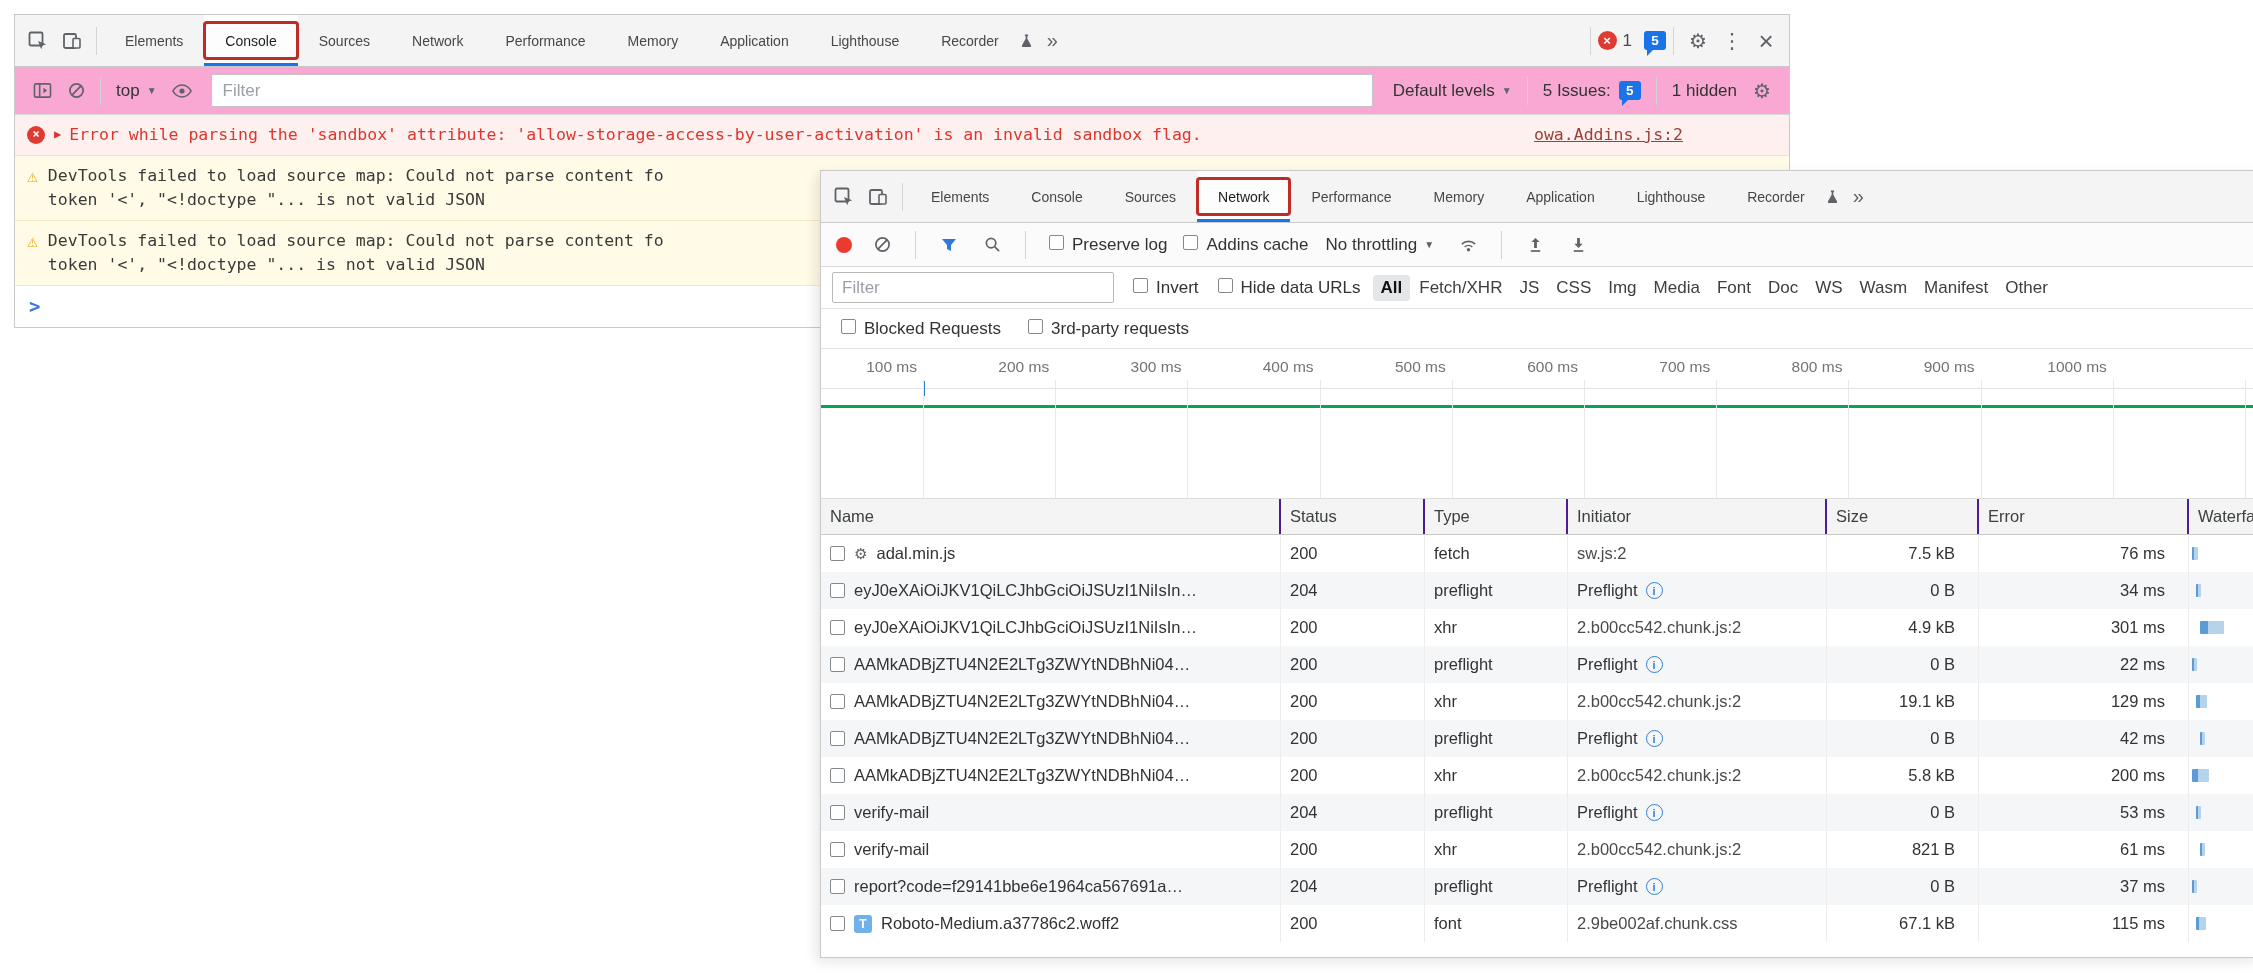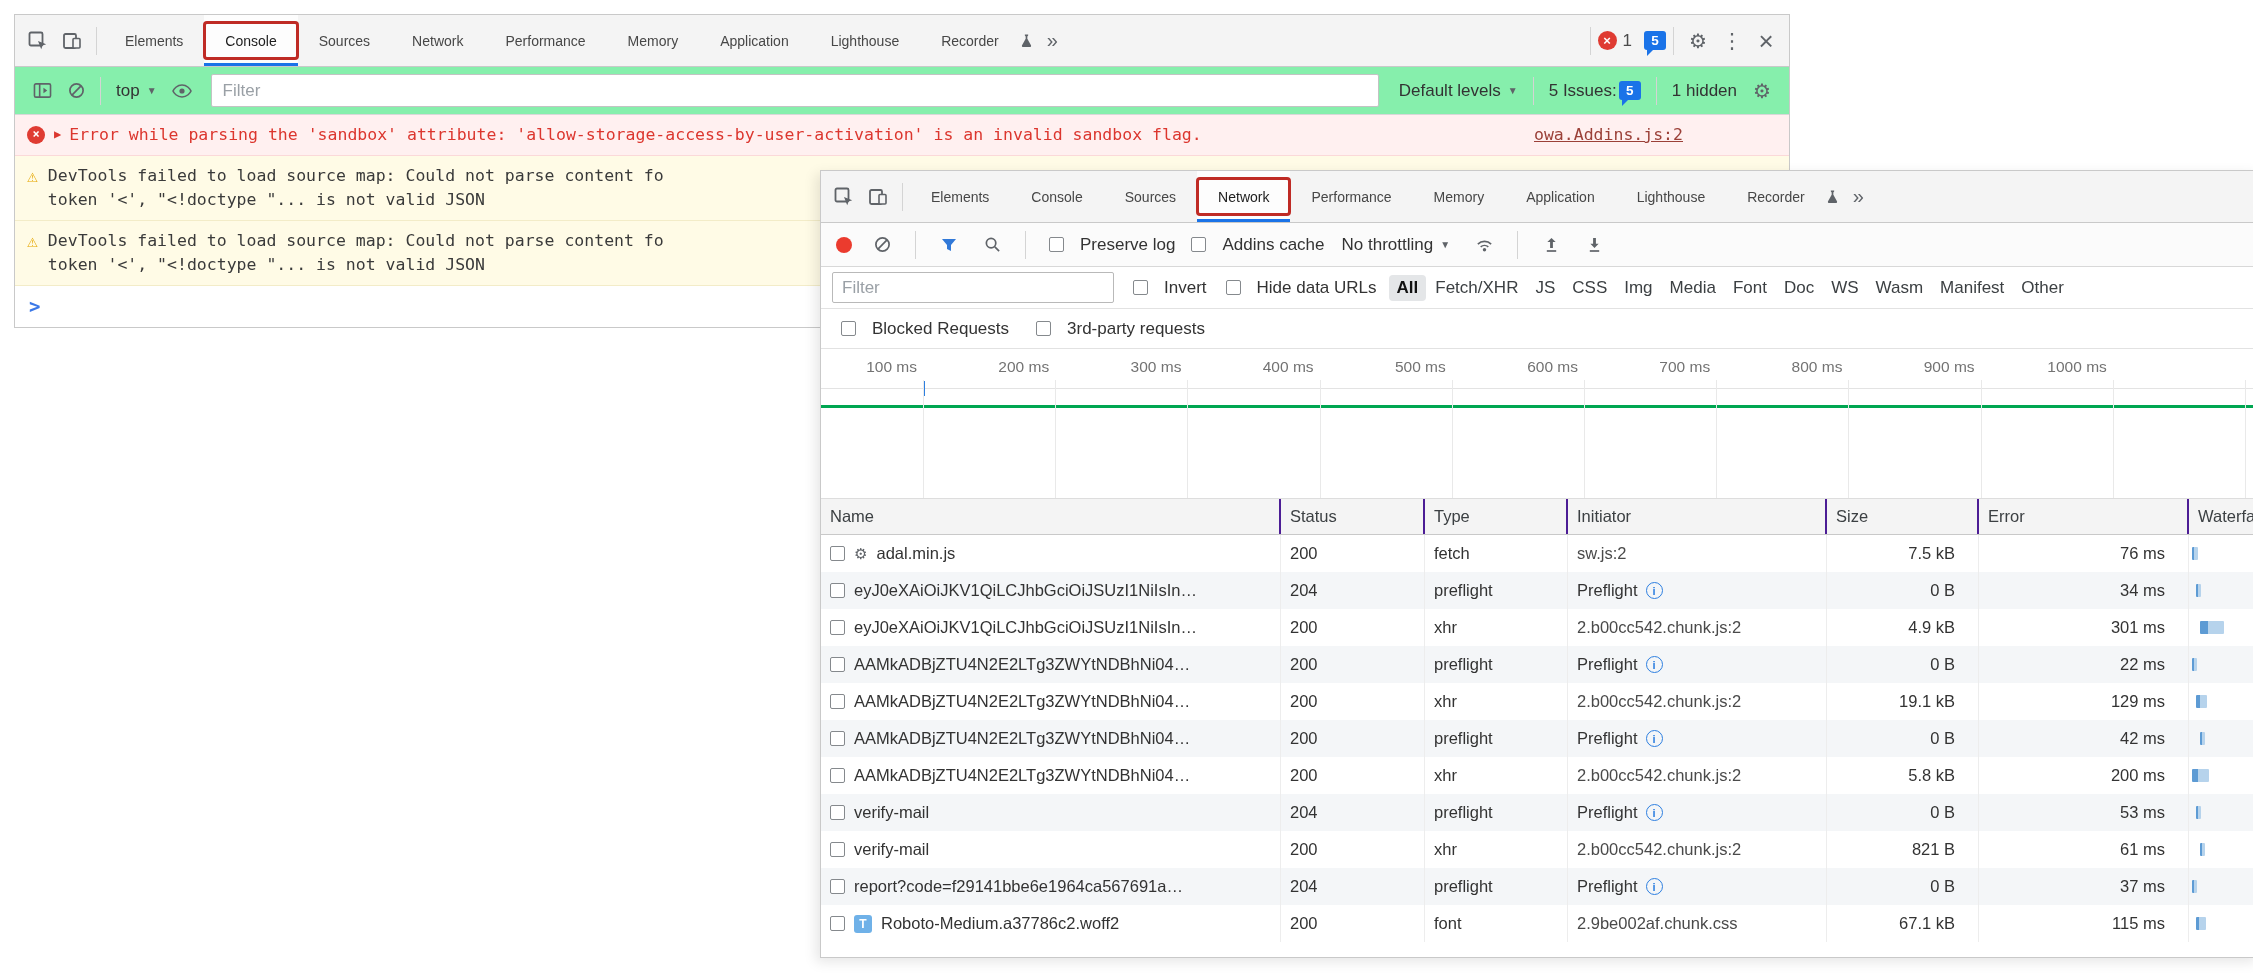--- a/index.html
+++ b/index.html
@@ -31,28 +31,28 @@
   .bubble { min-width:22px; height:19px; background:#1a73e8; color:#fff; border-radius:3px;
     font-size:13.5px; font-weight:bold; display:flex; align-items:center; justify-content:center;
     position:relative; padding:0 4px; flex:none; }
   .bubble::after { content:""; position:absolute; left:3px; bottom:-6px;
     border:4px solid transparent; border-top-color:#1a73e8; border-left-color:#1a73e8; }
   .gear-glyph { font-size:20px; color:#5f6368; }
   .dots-glyph { font-size:21px; color:#5f6368; }
   .close-glyph { font-size:26px; color:#5f6368; line-height:1; }
 
   
-  .con-toolbar { height:48px; display:flex; align-items:center; background:#86efac;
+  .con-toolbar { height:48px; display:flex; align-items:center; background:#f9a8d4;
     border-bottom:1px solid #d8d8d8; padding:0 10px; font-size:17px; color:#333; }
   .dropdown { display:flex; align-items:center; gap:7px; padding:0 8px; white-space:nowrap; }
   .caret { font-size:10px; color:#5f6368; }
   .filter-input { flex:1; height:33px; border:1px solid #c3c3c3; border-radius:2px;
     margin:0 12px; padding:0 11px; font-size:17px; font-family:inherit; color:#333; background:#fff; min-width:100px; }
   .filter-input::placeholder { color:#9aa0a6; }
-  .issues-group { display:flex; align-items:center; gap:2px; padding:0 8px; white-space:nowrap; }
+  .issues-group { display:flex; align-items:center; gap:8px; padding:0 8px; white-space:nowrap; }
 
   
   .console-msg { display:flex; align-items:flex-start;
     font-family:"DejaVu Sans Mono","Liberation Mono",monospace; font-size:16.5px; line-height:1.45; }
   .error-row { background:#fff0f0; border-bottom:1px solid #fbd9d9; color:#dc362e;
     padding:8px 14px 8px 12px; align-items:center; }
   .err-msg-icon { width:18px; height:18px; border-radius:50%; background:#df3b32; color:#fff;
     font-size:12px; font-weight:bold; display:flex; align-items:center; justify-content:center;
     flex:none; margin-right:9px; }
   .disclosure { font-size:12px; margin-right:8px; color:#dc362e; flex:none; }
@@ -63,21 +63,21 @@
   .msg-lines { overflow:hidden; white-space:nowrap; }
   .prompt-row { padding:9px 14px; font-family:"DejaVu Sans Mono","Liberation Mono",monospace;
     font-size:19px; font-weight:bold; color:#3b78e7; }
 
   
   .nw-toolbar { height:44px; display:flex; align-items:center; gap:9px; padding:0 11px;
     border-bottom:1px solid #d8d8d8; background:#fbfbfb; font-size:17px; color:#333; }
   .record-dot { width:16px; height:16px; border-radius:50%; background:#eb3b2e; flex:none; margin:0 4px; }
   .cbx { width:15px; height:15px; border:1.6px solid #85898d; border-radius:2px; background:#fff;
     display:inline-block; flex:none; }
-  .cbx-label { display:flex; align-items:center; gap:16px; white-space:nowrap;padding-left:7px; }
+  .cbx-label { display:flex; align-items:flex-start; gap:8px; white-space:nowrap;padding-left:7px; }
   .nw-filterrow { height:42px; display:flex; align-items:center; gap:12px; padding:0 11px;
     border-bottom:1px solid #e2e2e2; background:#fff; font-size:17px; color:#333; }
   .nw-filter-input { width:282px; height:31px; border:1px solid #b9b9b9; border-radius:2px;
     padding:0 9px; font-size:17px; font-family:inherit; color:#333; flex:none; }
   .nw-filter-input::placeholder { color:#9aa0a6; }
   .pills { display:flex; align-items:center; gap:1px; overflow:hidden; }
   .pill { padding:3px 8px; border-radius:4px; color:#3c4043; white-space:nowrap; }
   .pill.sel { background:#e4e6e8; color:#121212; font-weight:bold; }
   .nw-blockedrow { height:40px; display:flex; align-items:center; gap:20px; padding:0 13px;
     border-bottom:1px solid #e2e2e2; background:#fff; font-size:17px; color:#333; }

